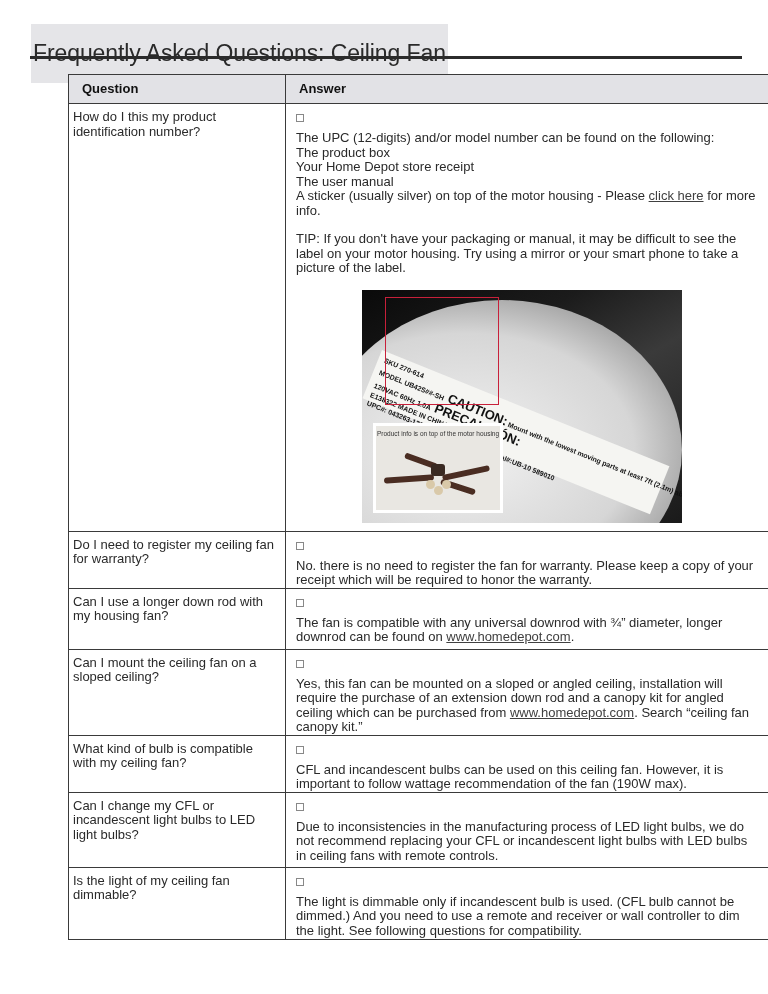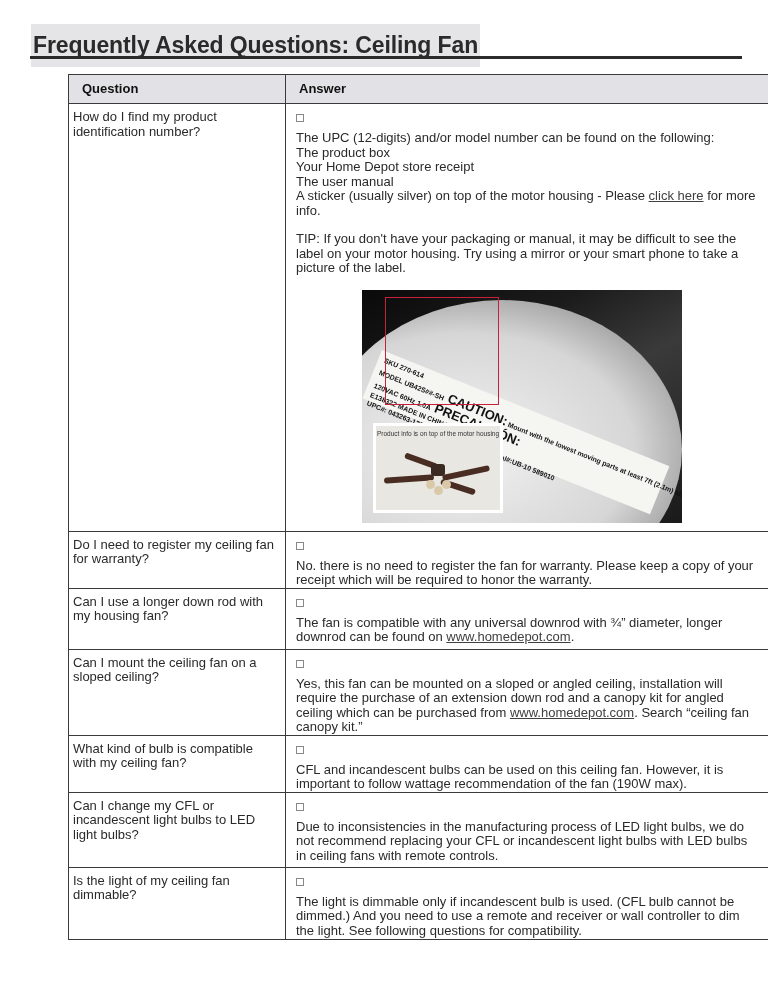--- a/index.html
+++ b/index.html
@@ -1,20 +1,20 @@
 <!DOCTYPE html>
 <html><head>
 <meta charset="utf-8">
 <style>
   html, body { margin: 0; padding: 0; background: #ffffff; }
   body { width: 768px; height: 994px; position: relative; overflow: hidden;
          font-family: "Liberation Sans", sans-serif; color: #222; }
 
-  .title { position: absolute; left: 31px; top: 24px; height: 27px; padding: 8px 2px;
-           background: #e5e5e8; font-weight: bold; font-size: 23px; line-height: 27px;
+  .title { position: absolute; left: 31px; top: 24px; height: 27px; padding: 16px 2px;
+           background: #e5e5e8; font-weight: normal; font-size: 23px; line-height: 27px;
            color: #2a2a2a; letter-spacing: -0.1px; white-space: nowrap; }
   .title-rule { position: absolute; left: 30px; top: 56px; width: 712px; height: 3px; background: #2b2b2b; }
 
   table.faq { position: absolute; left: 32px; top: 74px; width: 705px; border-collapse: collapse;
               table-layout: fixed; font-size: 13px; line-height: 14.5px; margin-left: 36px; }
   table.faq col.q { width: 217px; }
   table.faq col.a { width: 488px; }
   table.faq th, table.faq td { border: 1.5px solid #3a3a3a; vertical-align: top; text-align: left; }
   table.faq tr > *:last-child { border-right: 2px solid #6a6a6a; }
   table.faq th { background: #e2e2e6; font-weight: bold; font-size: 13px; height: 28px; padding: 0 0 0 13px;
@@ -57,21 +57,21 @@
     </colgroup>
   <thead>
     <tr>
       <th>Question</th>
       <th>Answer</th>
     </tr>
   </thead>
   <tbody>
 
     <tr style="height:419px">
-      <td class="q">How do I find my product identification number?</td>
+      <td class="q">How do I this my product identification number?</td>
       <td class="a">
         <div class="ans">
           <div class="bullet"><span></span></div>
           <div class="body-text" style="flex:1">
             <span class="line">The UPC (12-digits) and/or model number can be found on the following:</span>
             <span class="line">The product box</span>
             <span class="line">Your Home Depot store receipt</span>
             <span class="line">The user manual</span>
             <span class="line"><span>A sticker (usually silver) on top of the motor housing - Please </span><a class="link" href="#">click here</a><span> for more info.</span></span>
             <div class="tip">TIP: If you don't have your packaging or manual, it may be difficult to see the label on your motor housing. Try using a mirror or your smart phone to take a picture of the label.</div>

